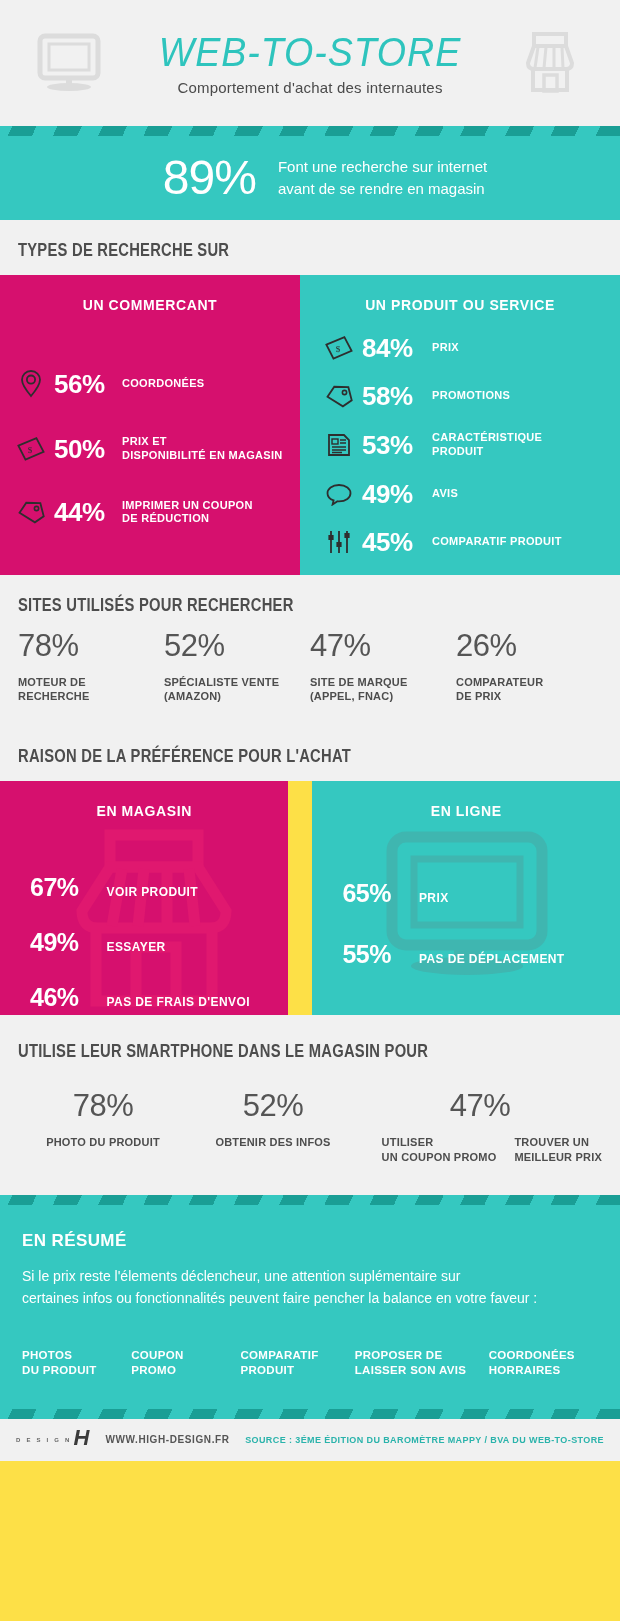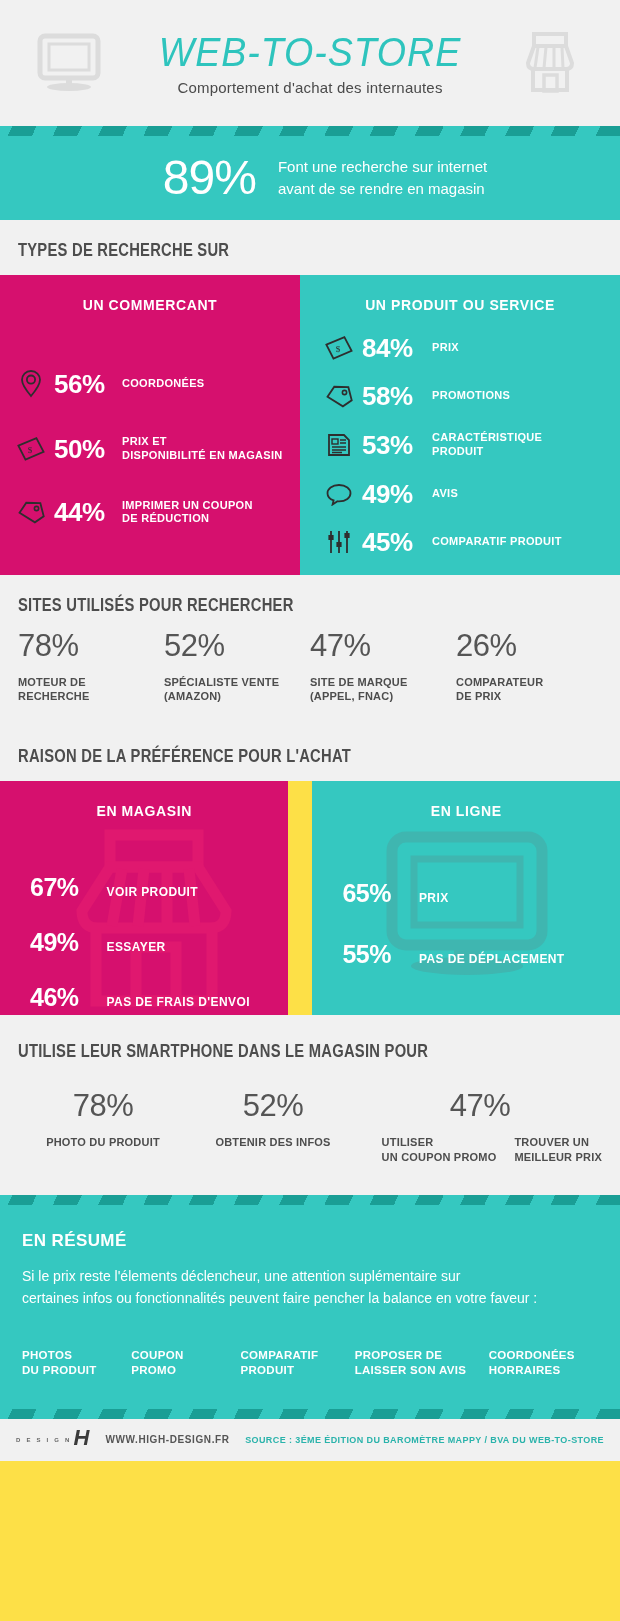--- a/index.html
+++ b/index.html
@@ -182,21 +182,21 @@
   .pref-label { font-size: 12px; font-weight: bold; letter-spacing: 0.4px; }
 
   
   .smart-stats { display: flex; padding-top: 14px; }
 
   
   .resume { background: #35c8c0; }
   .resume-body { padding: 26px 22px 10px 22px; color: #ffffff; }
   .resume-title { font-size: 17px; font-weight: bold; letter-spacing: 0.4px; margin-bottom: 14px; }
   .resume-text { font-size: 14px; line-height: 1.6; font-weight: 400; }
-  .resume-items { display: flex; padding: 28px 22px 30px 22px; }
+  .resume-items { display: flex; padding: 28px 22px 30px 22px; justify-content: flex-end; }
   .resume-item {
     color: #ffffff;
     font-size: 11.5px;
     font-weight: bold;
     line-height: 1.35;
     letter-spacing: 0.3px;
   }
 
   
   .footer {

